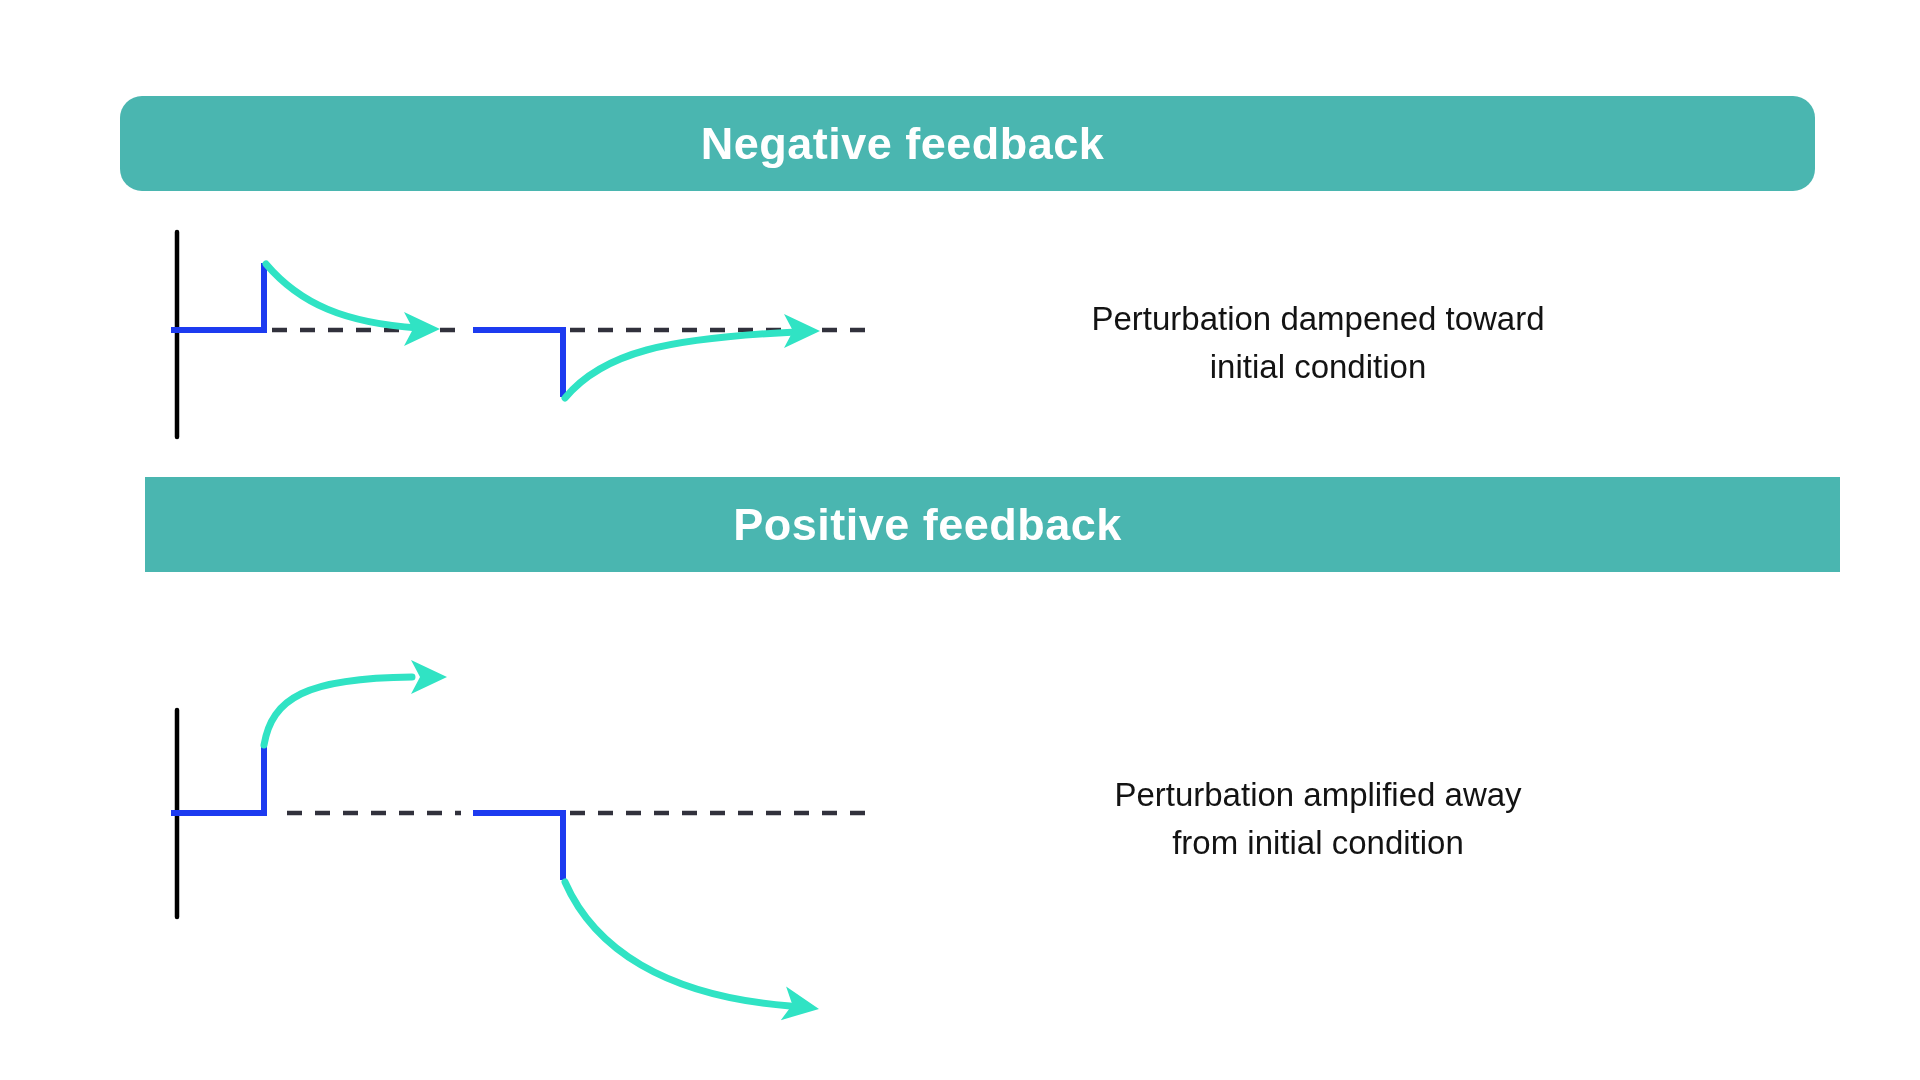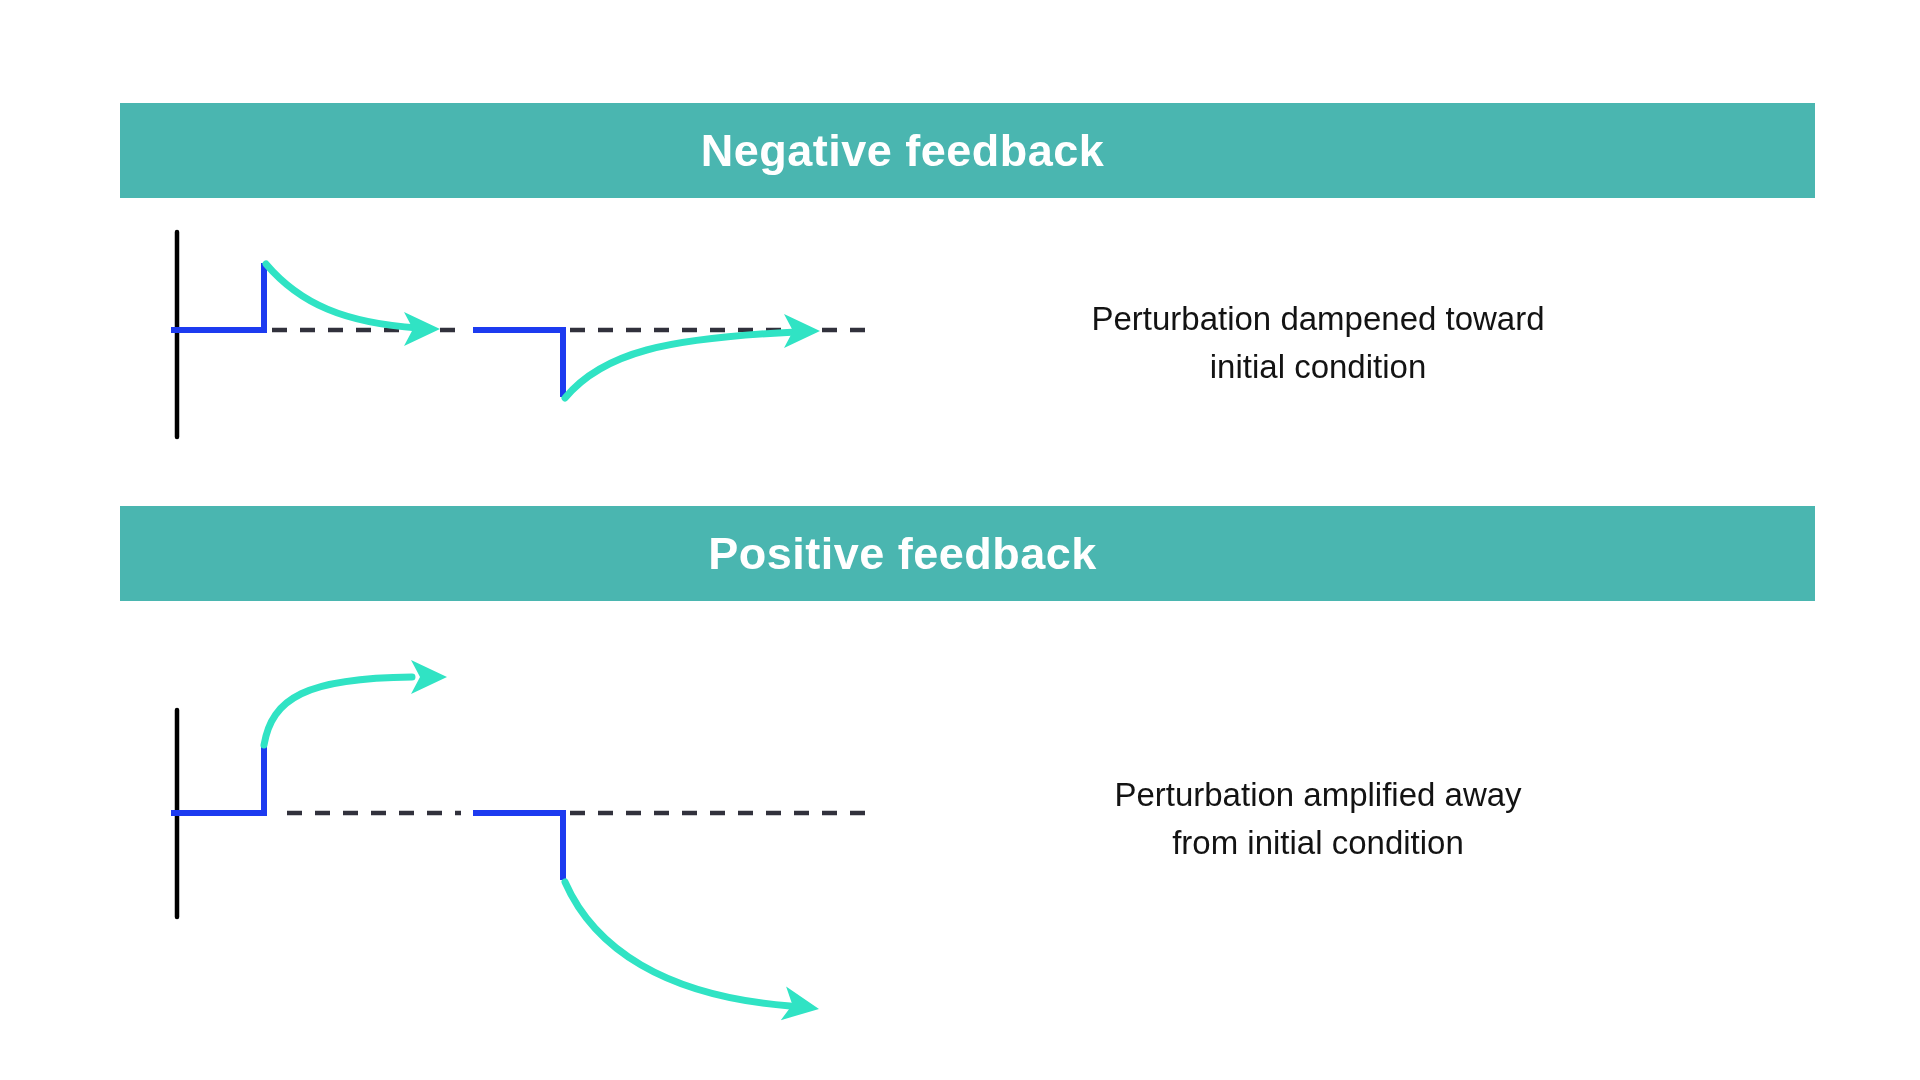--- a/index.html
+++ b/index.html
@@ -27,22 +27,22 @@
     box-sizing: border-box;
     padding-right: 130px;
   }
   .banner-label {
     color: var(--banner-text, #ffffff);
     font-size: 45px;
     font-weight: bold;
     letter-spacing: 0.5px;
     white-space: nowrap;
   }
-  .banner.negative { top: 103px; }
-  .banner.positive { top: 506px; }
+  .banner.negative { top: 96px; border-radius: 22px; }
+  .banner.positive { top: 477px; margin-left: 25px; }
   .caption {
     position: absolute;
     left: 958px;
     width: 720px;
     text-align: center;
     color: var(--caption-text, #131313);
     font-size: 33px;
     line-height: 48px;
   }
   .caption.negative { top: 295px; }

